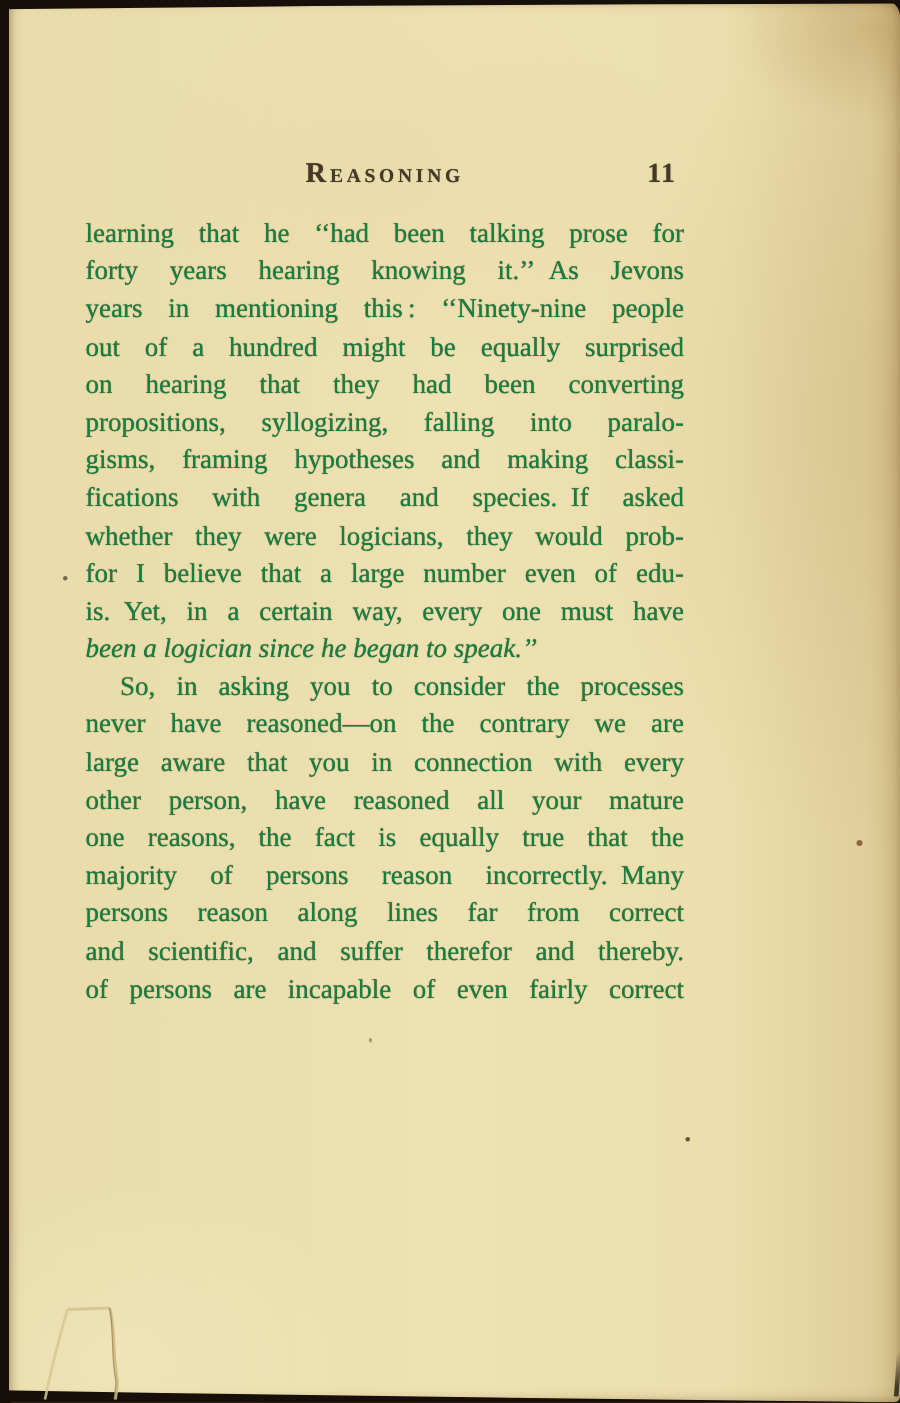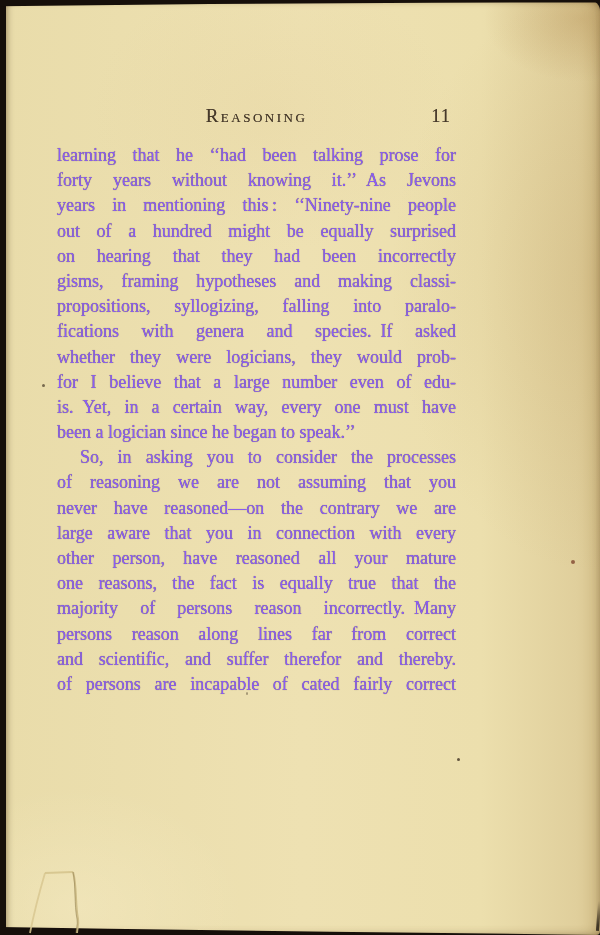--- a/index.html
+++ b/index.html
@@ -41,44 +41,45 @@
   }
   .edge-tick-right{
     position:absolute;right:0;bottom:4px;width:3px;height:30px;
     background:linear-gradient(175deg, rgba(22,15,10,0) 0%, rgba(22,15,10,0.75) 80%);
     transform:rotate(4deg);
   }
   
   .running-head{
     position:absolute;left:57px;top:104px;width:399px;height:24px;
     color:#46392a;
+    font-weight:bold;
   }
   .running-title{
     display:block;text-align:center;
     font-variant:small-caps;
     font-size:19px;letter-spacing:2.5px;line-height:24px;
     text-shadow:0 0 0.6px rgba(70,57,42,0.7);
   }
   .page-number{
     position:absolute;right:5px;top:0;
     font-size:18.5px;line-height:24px;letter-spacing:1px;
     text-shadow:0 0 0.6px rgba(70,57,42,0.7);
   }
   
   .text-body{
     position:absolute;left:57px;top:143px;width:399px;
-    font-size:18px;color:#8b5cf6;
+    font-size:18px;color:#15803d;
     text-shadow:0 0 0.7px rgba(59,49,38,0.8);
   }
   .line{
     height:25.2px;line-height:25.2px;
     text-align:justify;text-align-last:justify;
     white-space:normal;overflow:visible;
   }
-  .line.end{text-align-last:left;}
+  .line.end{text-align-last:left;font-style:italic;}
   .line.indent{text-indent:23px;}
   
   .speck{position:absolute;border-radius:50%;}
   .speck-a{left:42px;top:384px;width:3px;height:3px;background:rgba(90,76,55,0.8);}
   .speck-b{left:571px;top:560px;width:4px;height:4px;background:rgba(122,62,40,0.75);}
   .speck-c{left:457px;top:758px;width:3px;height:3px;background:rgba(74,60,42,0.85);}
   .speck-d{left:246px;top:692px;width:2px;height:3px;background:rgba(90,76,55,0.5);}
   .crease{position:absolute;left:20px;top:845px;width:110px;height:90px;}
 </style>
 </head>
@@ -91,41 +92,40 @@
   <div class="edge-bottom"></div>
   <div class="edge-tick-right"></div>
 
   <div class="running-head">
     <span class="running-title">Reasoning</span>
     <span class="page-number">11</span>
   </div>
 
   <div class="text-body">
     <div class="line">learning that he ‘‘had been talking prose for</div>
-    <div class="line">forty years without knowing it.’’ As Jevons</div>
+    <div class="line">forty years hearing knowing it.’’ As Jevons</div>
     <div class="line">years in mentioning this : ‘‘Ninety-nine people</div>
     <div class="line">out of a hundred might be equally surprised</div>
-    <div class="line">on hearing that they had been incorrectly</div>
+    <div class="line">on hearing that they had been converting</div>
+    <div class="line">propositions, syllogizing, falling into paralo-</div>
     <div class="line">gisms, framing hypotheses and making classi-</div>
-    <div class="line">propositions, syllogizing, falling into paralo-</div>
     <div class="line">fications with genera and species. If asked</div>
     <div class="line">whether they were logicians, they would prob-</div>
     <div class="line">for I believe that a large number even of edu-</div>
     <div class="line">is. Yet, in a certain way, every one must have</div>
     <div class="line end">been a logician since he began to speak.’’</div>
     <div class="line indent">So, in asking you to consider the processes</div>
-    <div class="line">of reasoning we are not assuming that you</div>
     <div class="line">never have reasoned—on the contrary we are</div>
     <div class="line">large aware that you in connection with every</div>
     <div class="line">other person, have reasoned all your mature</div>
     <div class="line">one reasons, the fact is equally true that the</div>
     <div class="line">majority of persons reason incorrectly. Many</div>
     <div class="line">persons reason along lines far from correct</div>
     <div class="line">and scientific, and suffer therefor and thereby.</div>
-    <div class="line">of persons are incapable of cated fairly correct</div>
+    <div class="line">of persons are incapable of even fairly correct</div>
   </div>
 
   <svg class="crease" viewBox="0 0 110 90" aria-hidden="true">
     <path d="M25 28 L53 27" fill="none" stroke="#d5c48d" stroke-width="2" opacity="0.9"></path>
     <path d="M53 27 C57 40 55 60 58 74 C59 80 57 84 57 88" fill="none" stroke="#cbb983" stroke-width="2" opacity="0.9"></path>
     <path d="M53 27 C56 40 54 60 57 74 C58 80 56 84 56 88" fill="none" stroke="#8d7b4e" stroke-width="0.8" opacity="0.65"></path>
     <path d="M25 28 C20 45 14 68 10 88" fill="none" stroke="#d8c790" stroke-width="1.8" opacity="0.85"></path>
   </svg>
 
   <span class="speck speck-a"></span>

